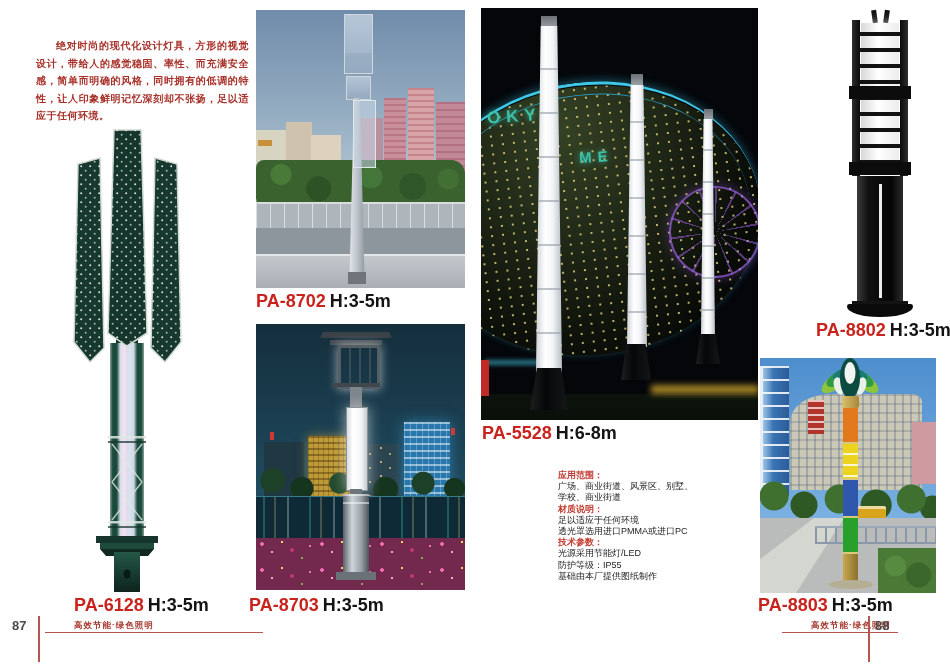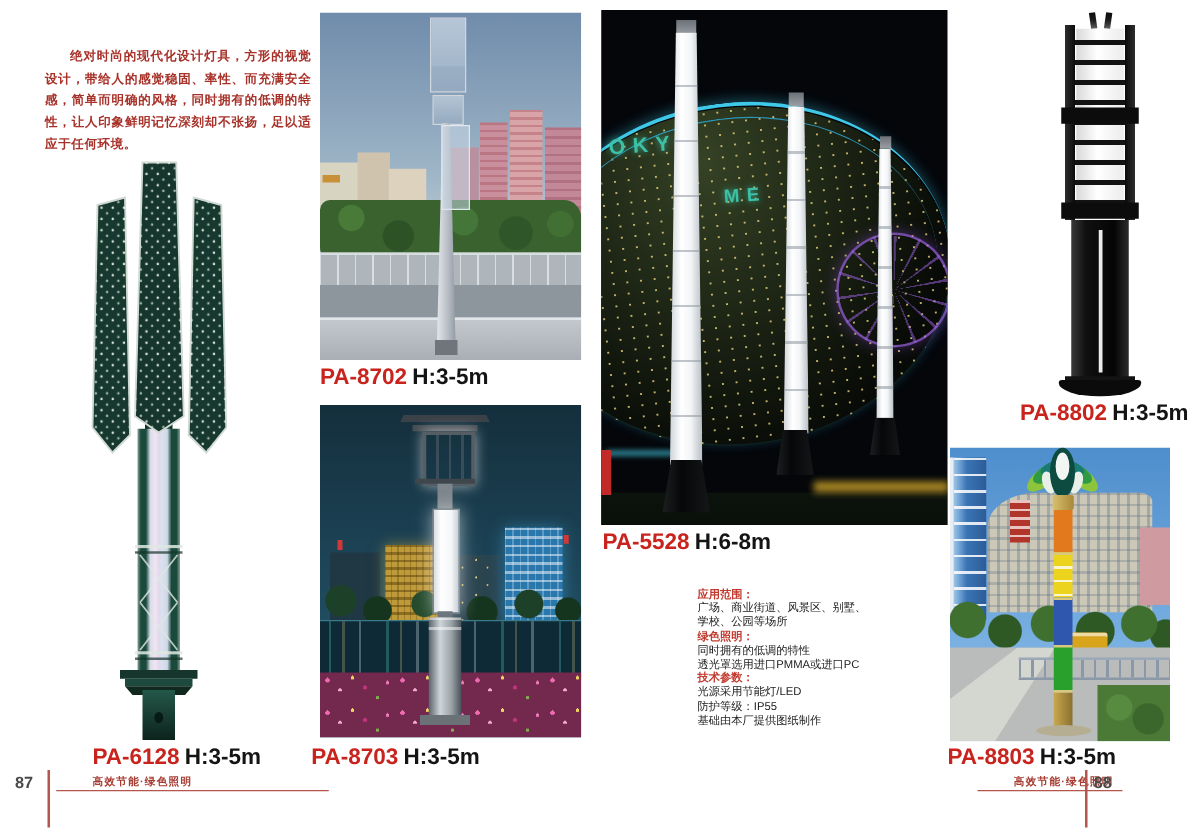--- a/index.html
+++ b/index.html
@@ -164,23 +164,23 @@
     <div class="abs" style="left:220px;top:111px;width:14px;height:218px;clip-path:polygon(18% 0,82% 0,100% 100%,0 100%);background-image:repeating-linear-gradient(180deg,transparent 0 30px,rgba(140,150,160,.55) 30px 32px),linear-gradient(90deg,#cfd4d8,#ffffff 35%,#f2f4f6 65%,#b8bec4);box-shadow:0 0 16px 2px rgba(240,248,255,.5)"></div>
     <div class="abs" style="left:215px;top:326px;width:24px;height:30px;clip-path:polygon(18% 0,82% 0,100% 100%,0 100%);background:linear-gradient(90deg,#1c1e20,#060708 40%,#141618)"></div>
   </div>
   <div class="plabel" style="left:482px;top:423px">
     <span class="pm">PA-5528</span><span class="ph">H:6-8m</span>
   </div>
 
   <div class="specs">
     <div class="sp-title">应用范围：</div>
     <div>广场、商业街道、风景区、别墅、</div>
-    <div>学校、公园等场所</div>
-    <div class="sp-title">绿色照明：</div>
-    <div>同时拥有的低调的特性</div>
+    <div>学校、商业街道</div>
+    <div class="sp-title">材质说明：</div>
+    <div>足以适应于任何环境</div>
     <div>透光罩选用进口PMMA或进口PC</div>
     <div class="sp-title">技术参数：</div>
     <div>光源采用节能灯/LED</div>
     <div>防护等级：IP55</div>
     <div>基础由本厂提供图纸制作</div>
   </div>
 
   <div class="abs" style="left:832px;top:10px;width:96px;height:308px">
     <div class="abs" style="left:40px;top:0;width:5px;height:13px;background:#101010;transform:rotate(-8deg)"></div>
     <div class="abs" style="left:52px;top:0;width:5px;height:13px;background:#101010;transform:rotate(8deg)"></div>

